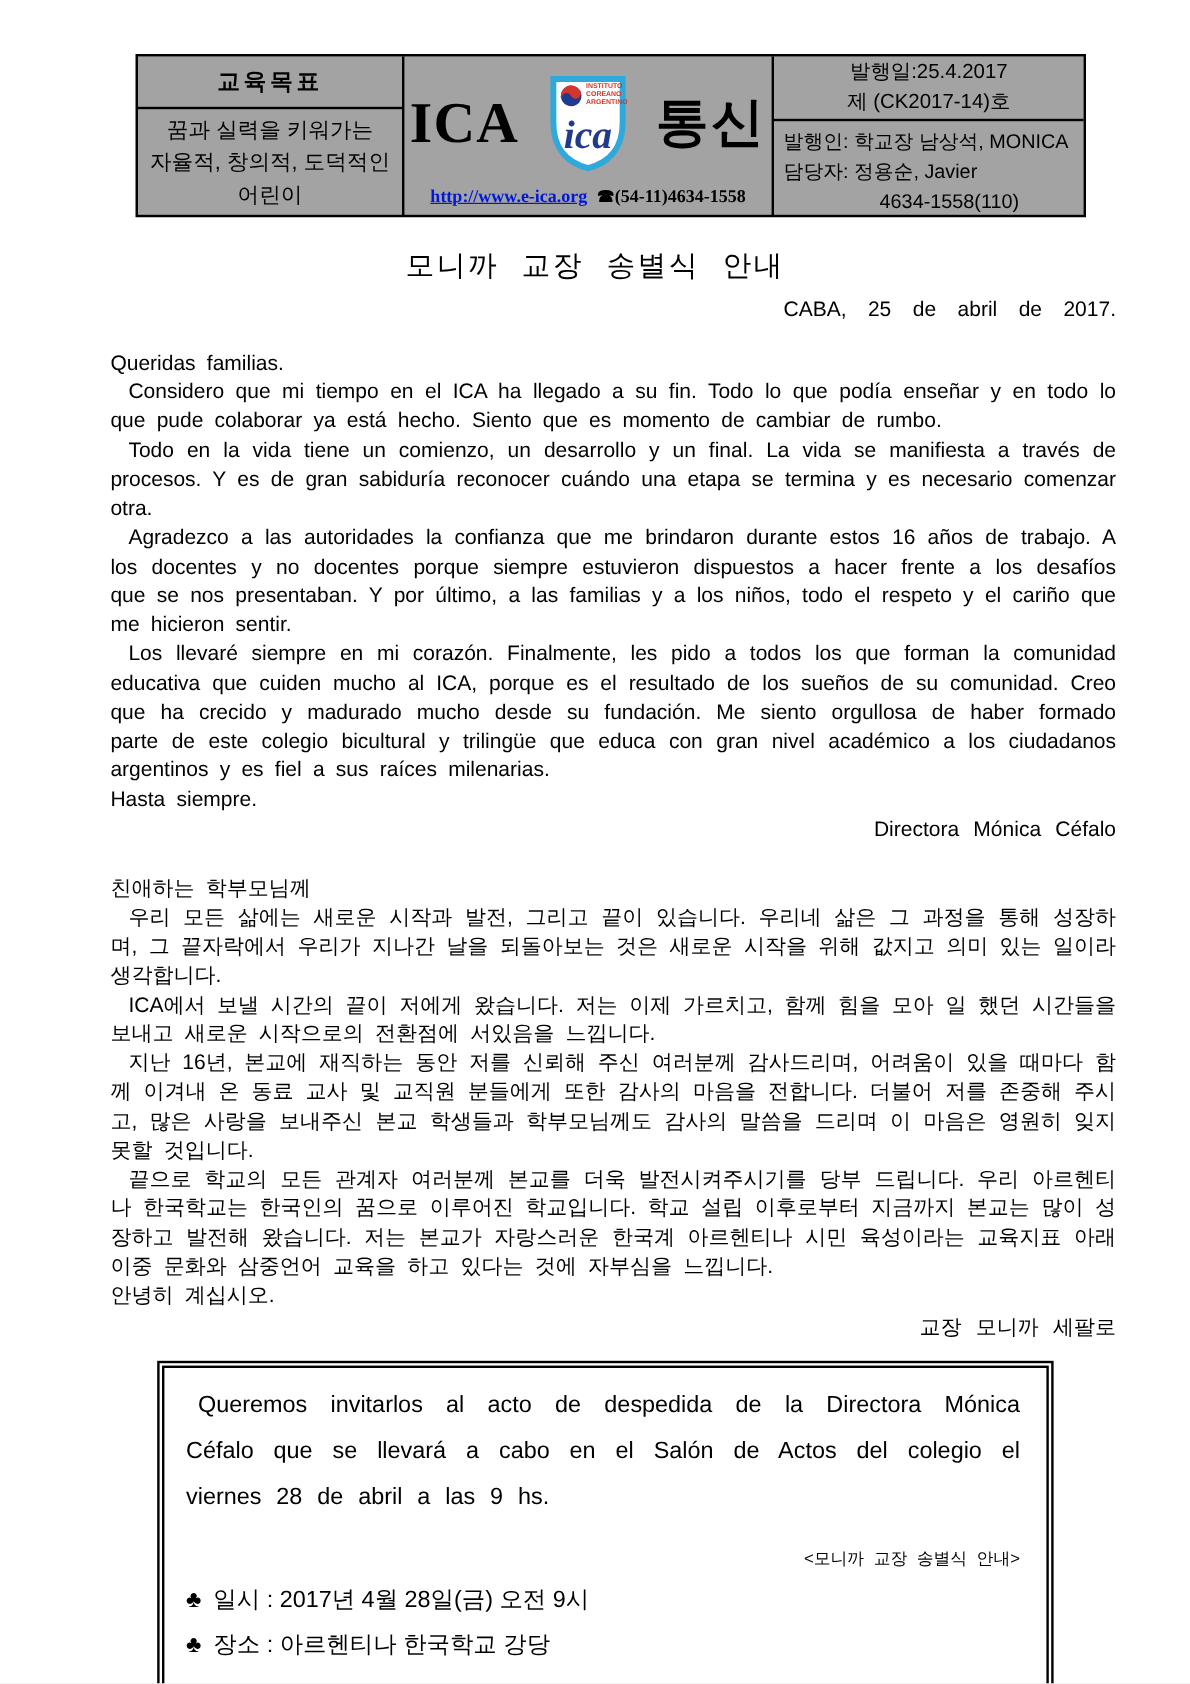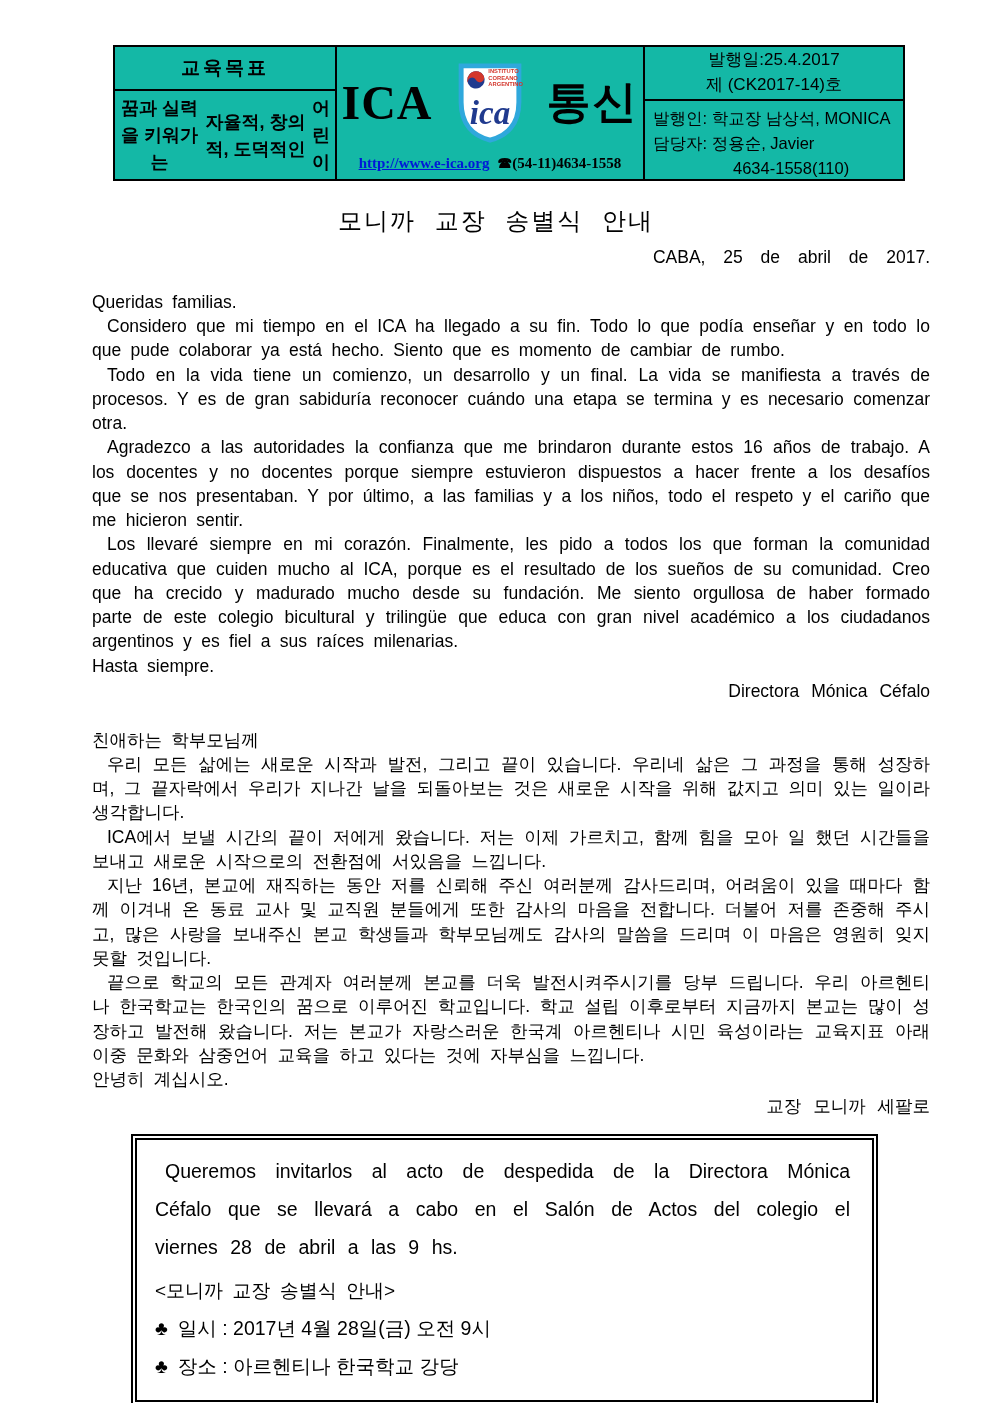--- a/index.html
+++ b/index.html
@@ -7,31 +7,31 @@
   .page {
     width:992px; height:1403px; margin:0 auto; background:#ffffff;
     font-family:"Liberation Sans", sans-serif; color:#000;
     position:relative; overflow:hidden;
   }
 
   
   .masthead {
     position:absolute; left:113px; top:45px; width:792px; height:136px;
     display:grid; grid-template-columns:220px 310px 258px;
-    border:2px solid #000; background:#14b8a6;
+    border:2px solid #000; background:#a3a3a3;
   }
   .mast-cell { height:100%; }
   .cell-left { display:flex; flex-direction:column; }
   .edu-title {
     height:44px; display:flex; align-items:center; justify-content:center;
     border-bottom:2px solid #000; font-weight:bold; font-size:19px; letter-spacing:3px;
   }
   .edu-slogan {
-    flex:1; display:flex; flex-direction:row; align-items:center; justify-content:center;
-    font-weight:bold; font-size:18px; line-height:1.5; text-align:center;
+    flex:1; display:flex; flex-direction:column; align-items:center; justify-content:center;
+    font-weight:normal; font-size:18px; line-height:1.5; text-align:center;
   }
   .cell-center {
     border-left:2px solid #000; border-right:2px solid #000;
     display:flex; flex-direction:column;
   }
   .brand-row { flex:1; display:flex; align-items:center; justify-content:center; gap:24px; padding-top:4px; }
   .brand-ica {
     font-family:"Liberation Serif", serif; font-weight:bold; font-size:48px; letter-spacing:1px;
   }
   .brand-tongsin { font-weight:bold; font-size:44px; letter-spacing:2px; }
@@ -71,21 +71,21 @@
 
   
   .invite-outer {
     margin:16px 0 0 131px; width:747px; border:2px solid #000; padding:2px;
   }
   .invite-inner { border:2px solid #000; padding:12px 22px 20px 18px; }
   .invite-body {
     text-align:justify; font-size:19.5px; line-height:1.95; word-spacing:7px; text-indent:10px;
   }
   .invite-heading {
-    text-align:left; margin-top:12px; font-size:19px; word-spacing:4px;
+    text-align:right; margin-top:24px; font-size:14px; word-spacing:4px;
   }
   .invite-item { margin-top:11px; font-size:19.5px; }
   .invite-item:first-of-type { margin-top:15px; }
   .club { margin-right:10px; }
 
   
   .logo-svg { width:66px; height:82px; display:block; }
 </style>
 </head>
 <body>

